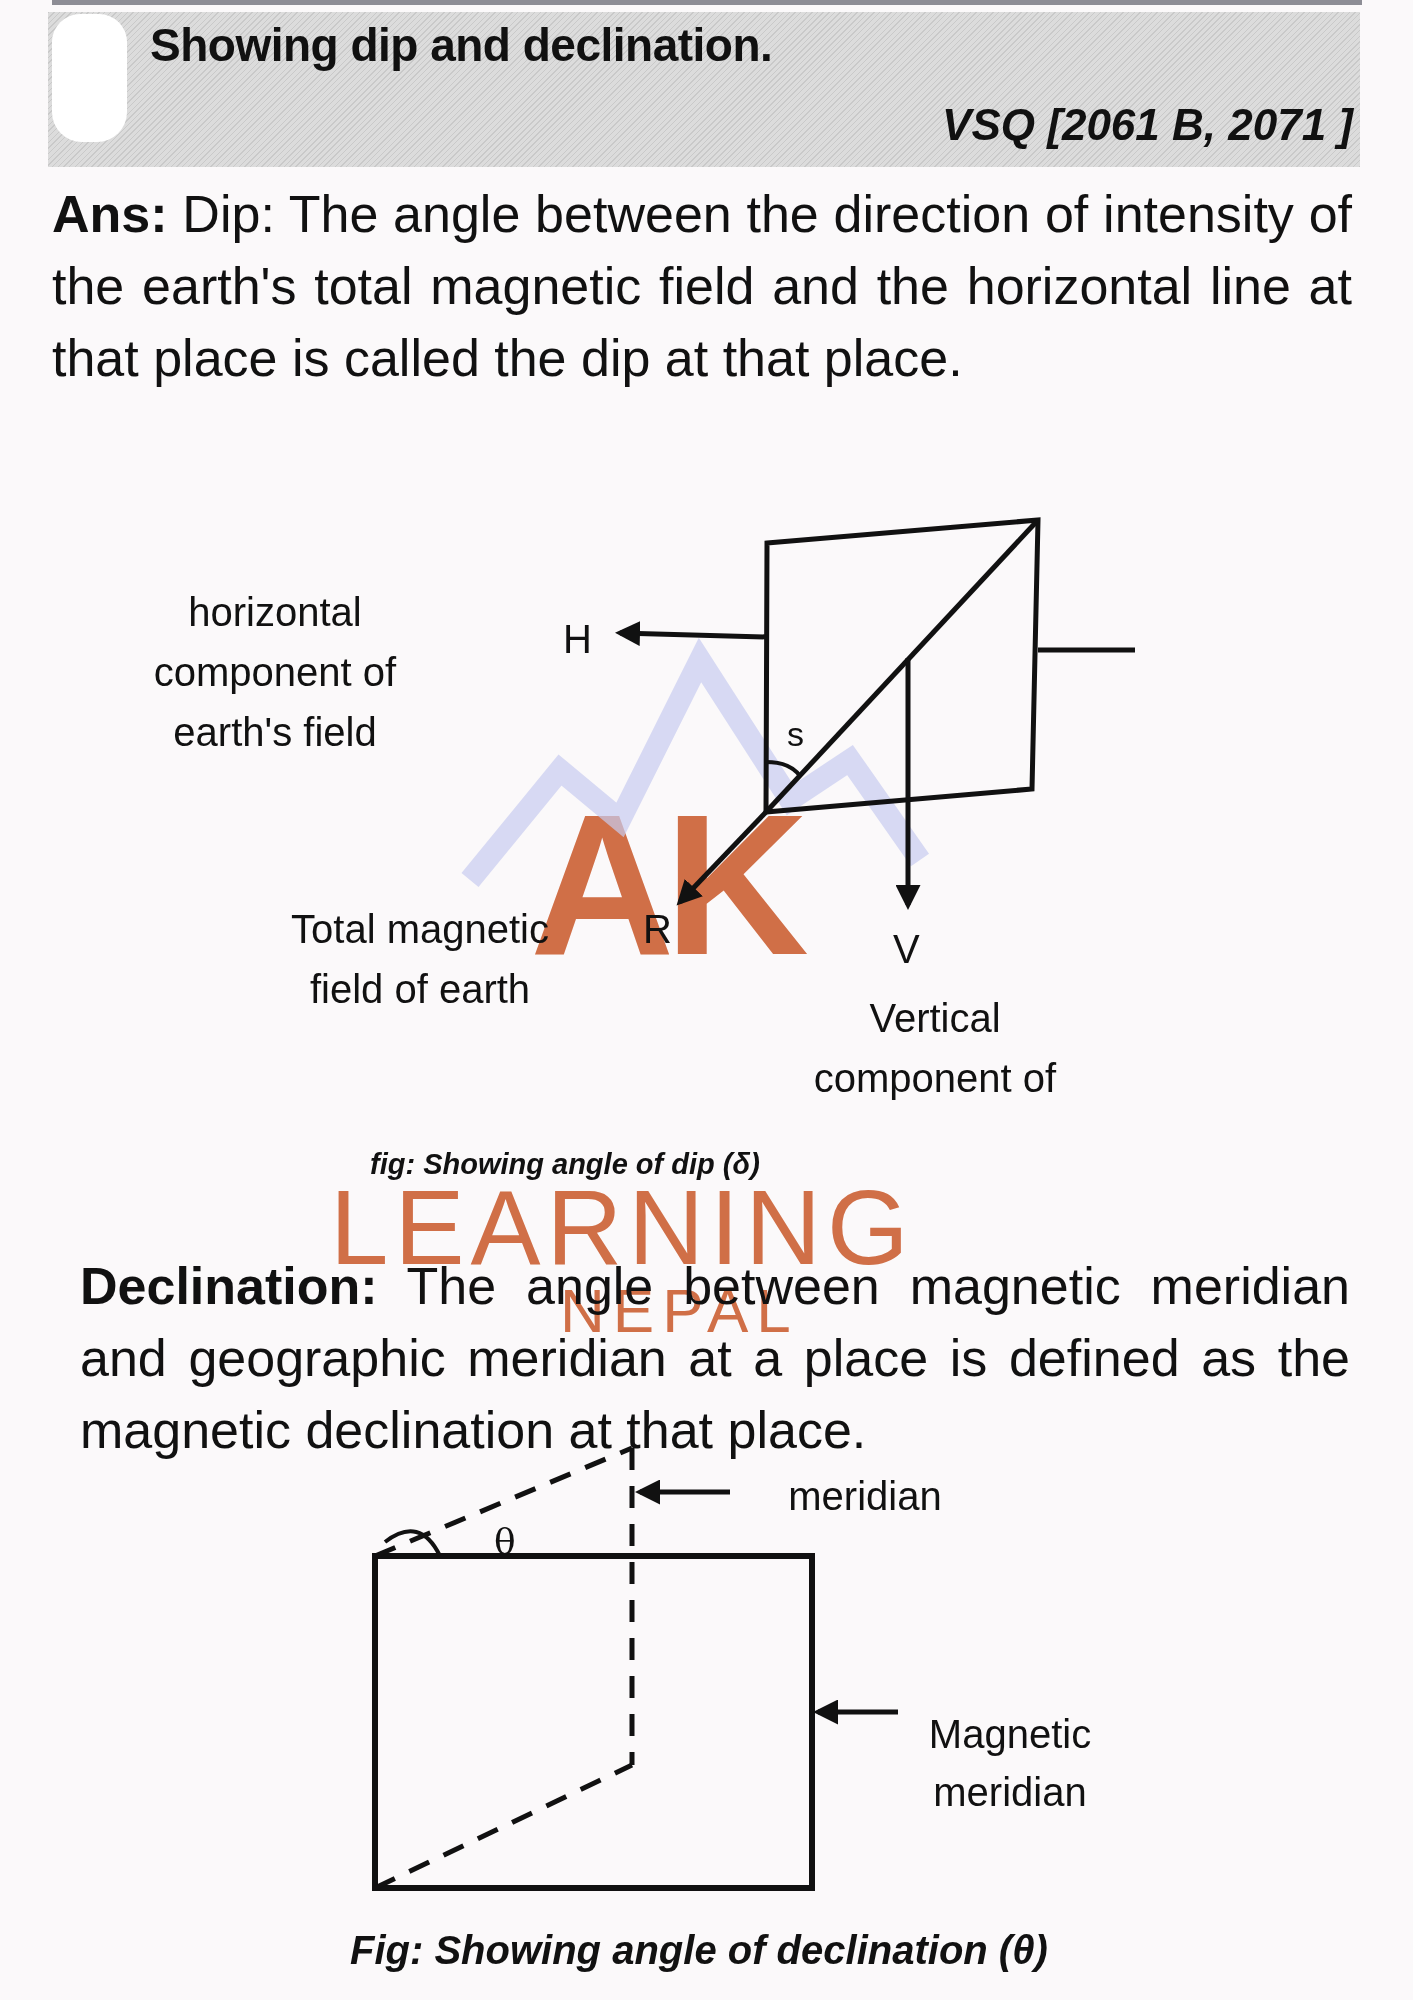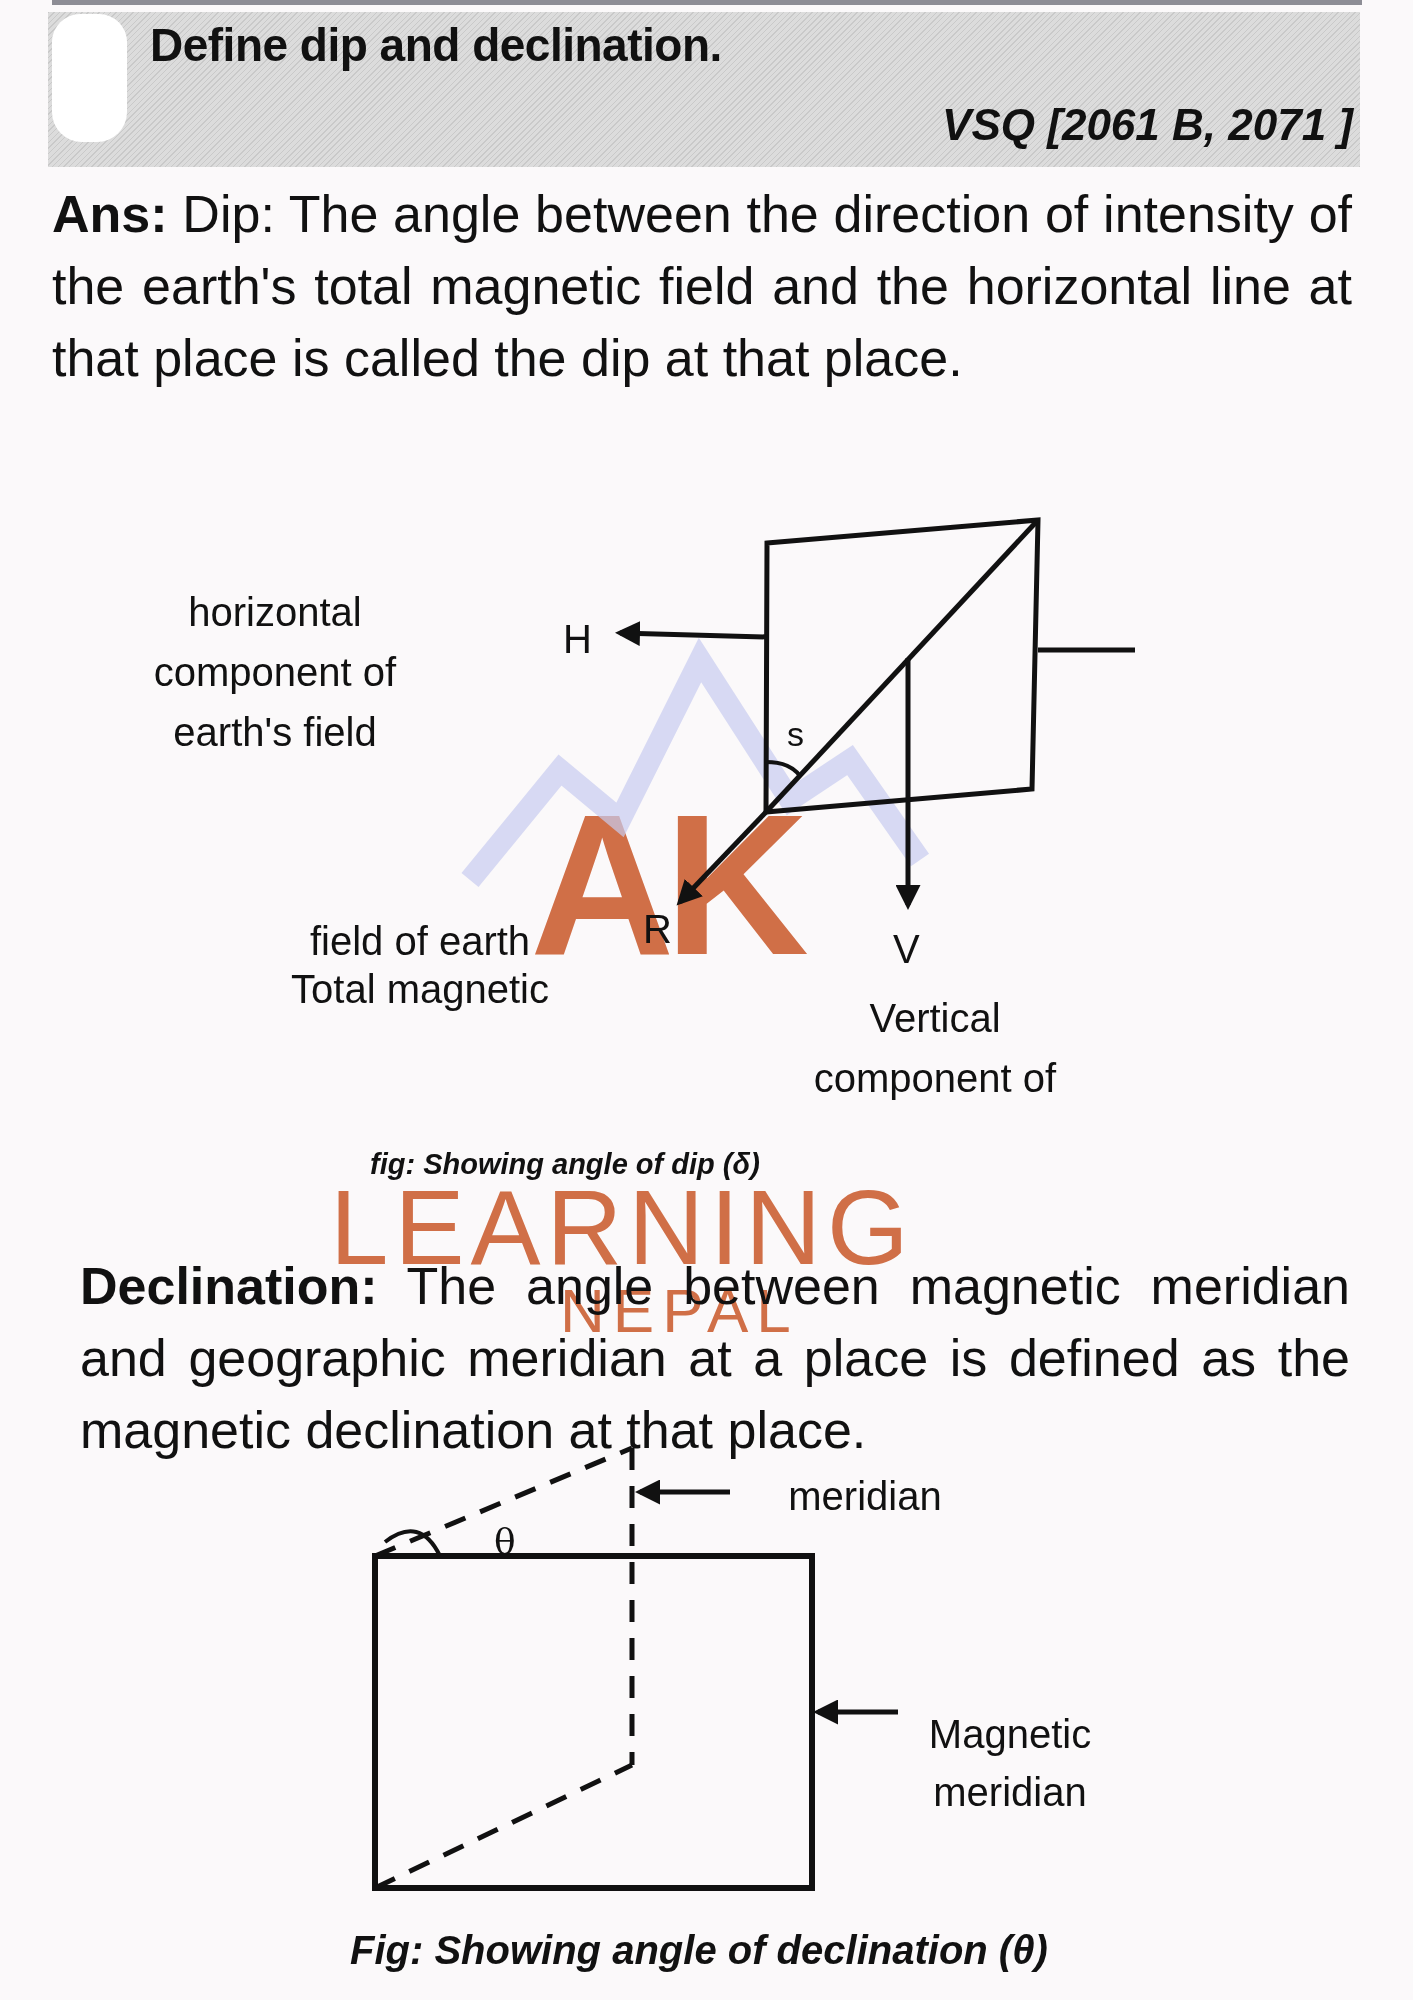--- a/index.html
+++ b/index.html
@@ -38,21 +38,21 @@
     .lbl { position: absolute; font-size: 40px; line-height: 48px; text-align: center; }
     .caption { position: absolute; font-size: 29px; font-weight: bold; font-style: italic; }
     svg { position: absolute; left: 0; top: 0; }
   </style>
 </head>
 <body>
 
 <div class="topstrip"></div>
 <div class="header-band"></div>
 <div class="blob"></div>
-<div class="q-title">Define dip and declination.</div>
+<div class="q-title">Showing dip and declination.</div>
 <div class="q-ref">VSQ [2061 B, 2071 ]</div>
 
 <div class="watermark" style="left:530px; top:770px; font-size:200px; letter-spacing:-10px;">AK</div>
 <div class="watermark" style="left:330px; top:1168px; font-size:105px; letter-spacing:6px; font-weight:normal;">LEARNING</div>
 <div class="watermark" style="left:560px; top:1275px; font-size:62px; letter-spacing:8px; font-weight:normal;">NEPAL</div>
 
 <div class="para" style="top:178px;">
   <b>Ans:</b>
   <span>Dip:</span>
   <span>The angle between the direction of intensity of the earth's total magnetic field and the horizontal line at that place is called the dip at that place.</span>
@@ -81,22 +81,22 @@
 </svg>
 
 <div class="lbl" style="left:125px; top:588px; width:300px;">
   <div>horizontal</div>
   <div style="margin-top:12px;">component of</div>
   <div style="margin-top:12px;">earth's field</div>
 </div>
 <div class="lbl" style="left:563px; top:615px;">H</div>
 <div class="lbl" style="left:787px; top:710px; font-size:34px;">s</div>
 <div class="lbl" style="left:255px; top:905px; width:330px;">
+  <div>Total magnetic</div>
   <div style="margin-top:12px;">field of earth</div>
-  <div>Total magnetic</div>
 </div>
 <div class="lbl" style="left:643px; top:905px;">R</div>
 <div class="lbl" style="left:893px; top:925px;">V</div>
 <div class="lbl" style="left:790px; top:994px; width:290px;">
   <div>Vertical</div>
   <div style="margin-top:12px;">component of</div>
 </div>
 <div class="caption" style="left:370px; top:1148px;">fig: Showing angle of dip (δ)</div>
 
 <div class="para" style="top:1250px; width:1270px;margin-left:28px;">

